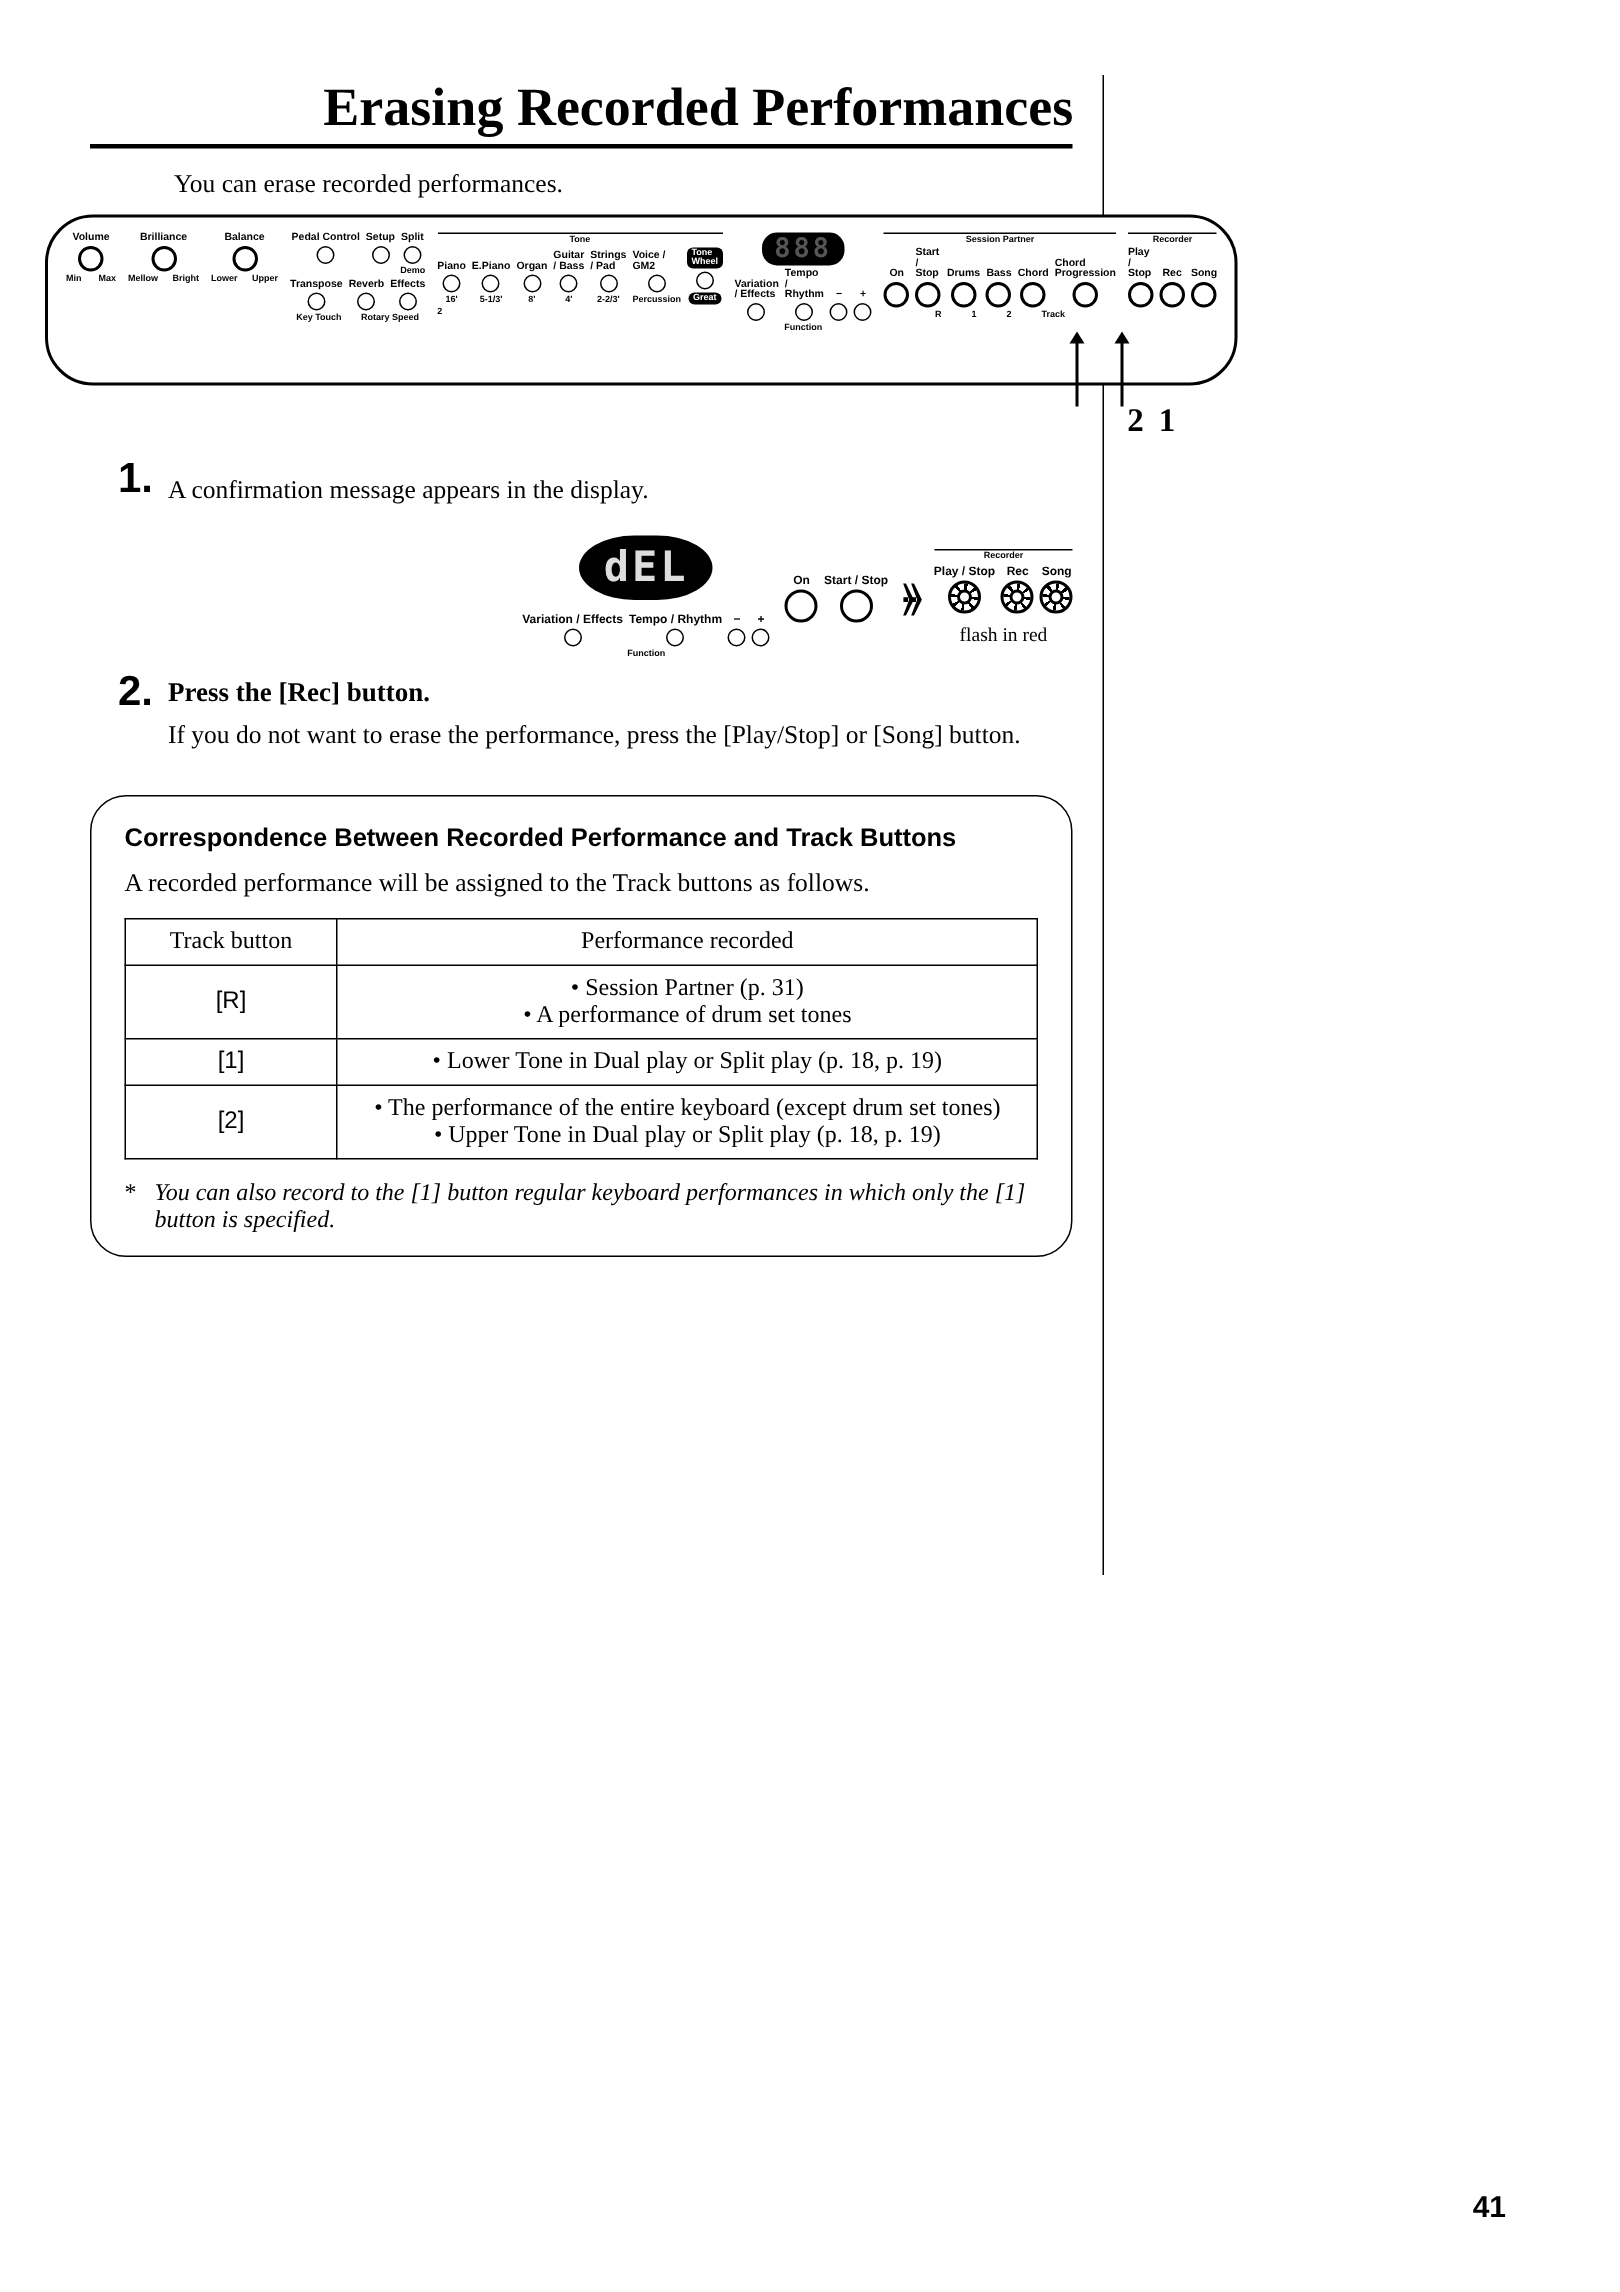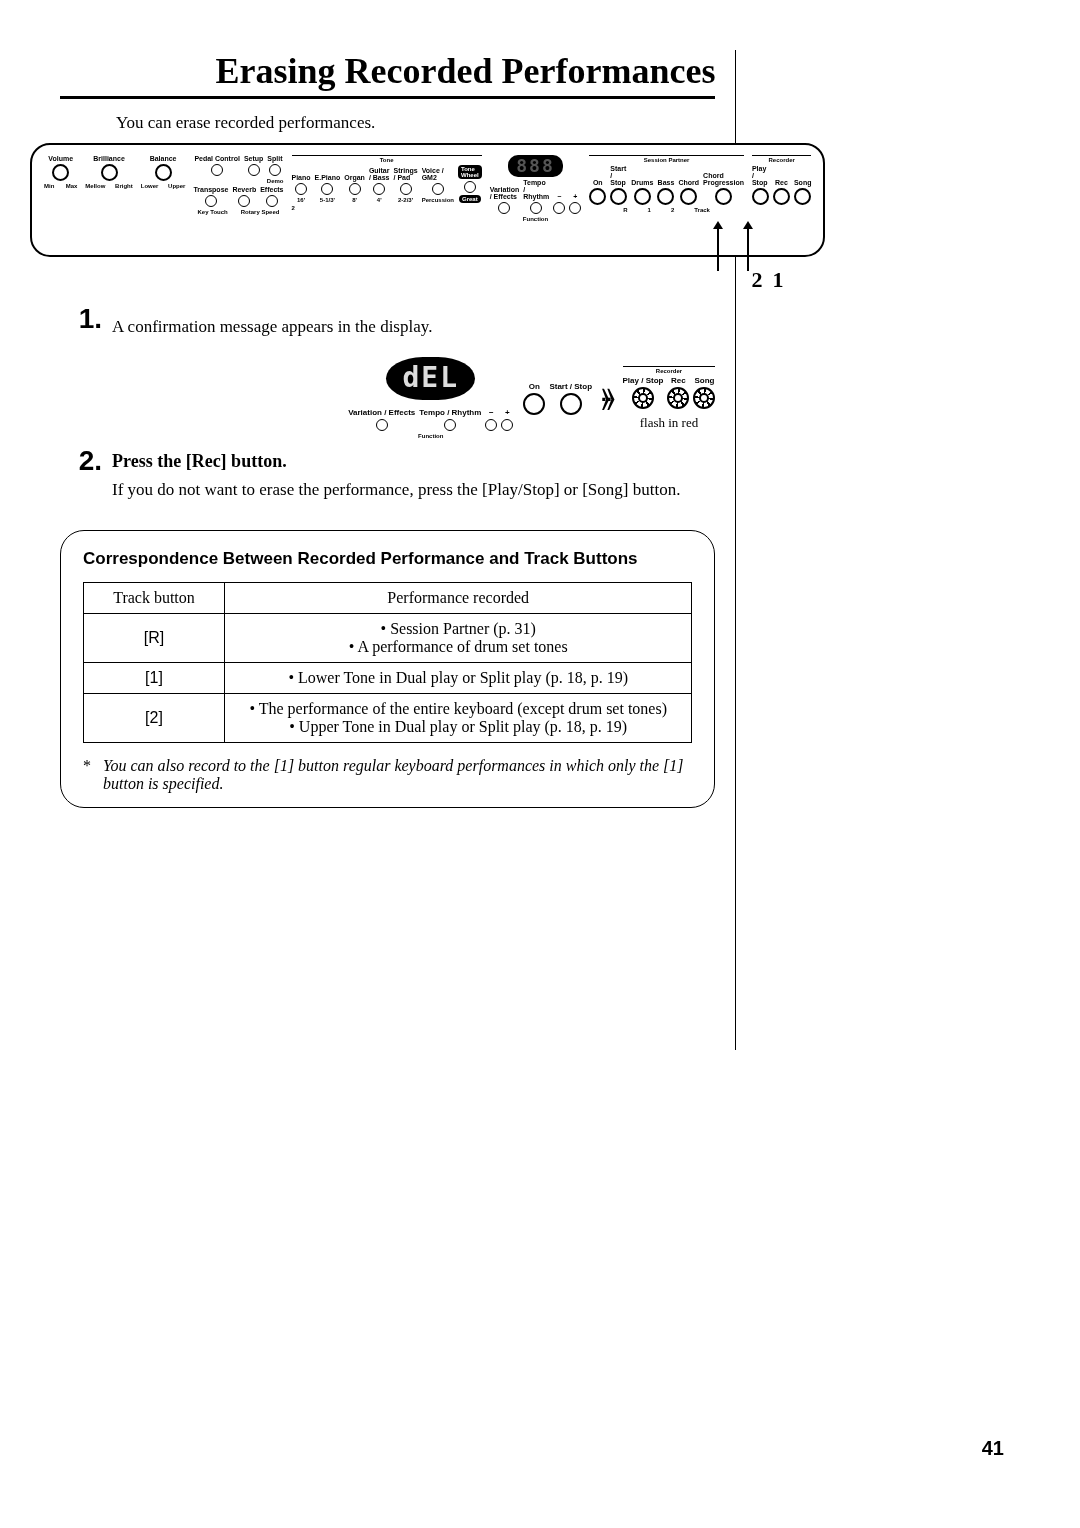--- a/index.html
+++ b/index.html
@@ -49,21 +49,21 @@
     border-bottom: 3px solid #000;
     padding-bottom: 4px;
     text-align: right;
   }
   .intro {
     font-size: 17px;
     margin: 14px 0 10px 56px;
   }
   .panel-box {
     border: 2px solid #000;
-    border-radius: 20px;
+    border-radius: 32px;
     margin-left: -30px;
     margin-right: -110px;
     height: 110px;
     position: relative;
     margin-top: 10px;
     background: #fff;
   }
   .panel-inner {
     padding: 10px 12px 6px 12px;
     font-family: Arial, sans-serif;
@@ -161,21 +161,21 @@
     text-align: center;
     vertical-align: middle;
   }
   table.track-table th { font-weight: normal; text-align: center; }
   table.track-table td.tb-cell { text-align:center; font-family: Arial, sans-serif; width: 120px; }
   .footnote { font-size: 16px; font-style: italic; margin-top: 14px; display:flex; gap:12px; }
   .footnote .ast { font-style: normal; }
 
   .page-number {
     position: absolute;
-    bottom: 68px;
+    bottom: 44px;
     right: 76px;
     font-family: Arial, sans-serif;
     font-weight: bold;
     font-size: 20px;
   }
 </style>
 </head>
 <body>
 
 <div class="page">
@@ -433,20 +433,21 @@
           <div class="step-num">2.</div>
           <div class="step-body">
             <div class="step-head">Press the [Rec] button.</div>
             <p>If you do not want to erase the performance, press the [Play/Stop] or [Song] button.</p>
           </div>
         </div>
       </div>
 
       <div class="info-box">
         <div class="info-title">Correspondence Between Recorded Performance and Track Buttons</div>
+        <div class="info-lead">A recorded performance will be assigned to the Track buttons as follows.</div>
         <table class="track-table">
           <tbody>
               <tr>
             <th>Track button</th>
             <th>Performance recorded</th>
           </tr>
           <tr>
             <td class="tb-cell">[R]</td>
             <td style="white-space:pre-line">• Session Partner (p. 31)
 • A performance of drum set tones</td>

